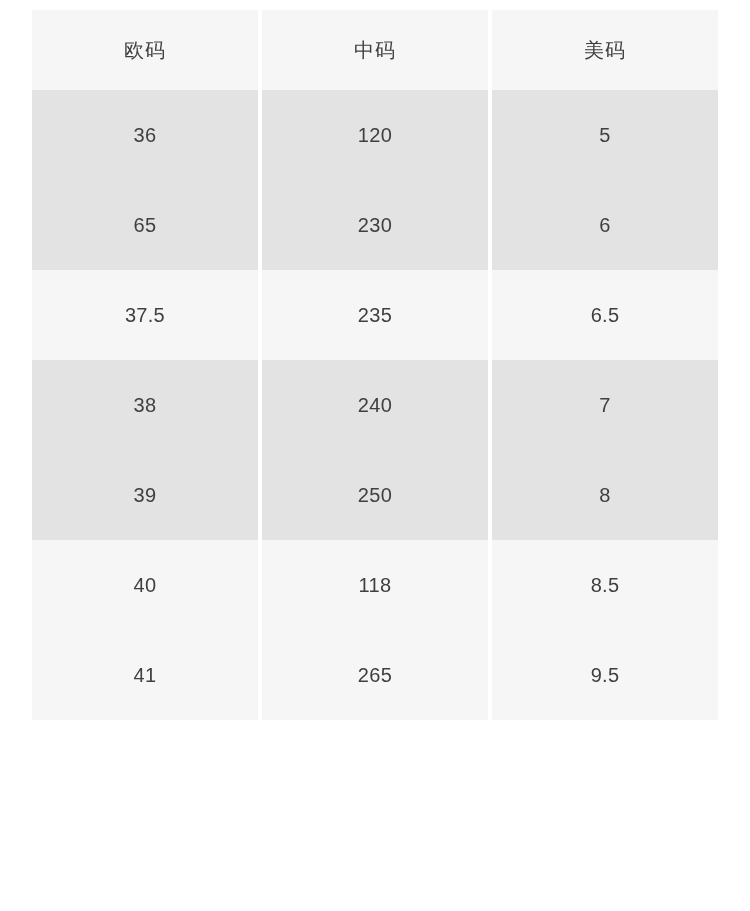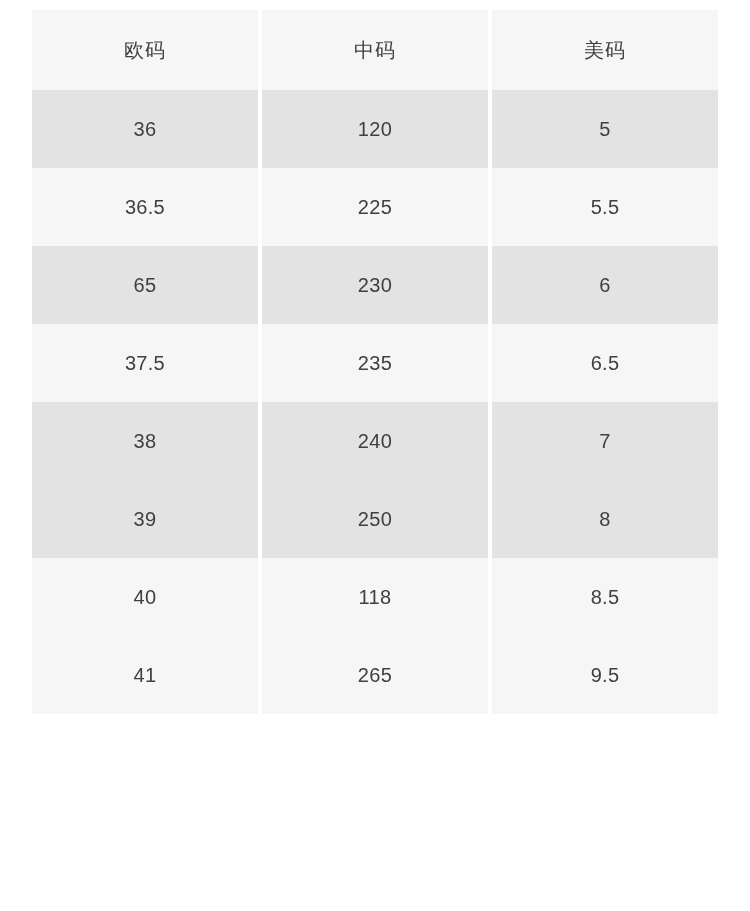--- a/index.html
+++ b/index.html
@@ -46,21 +46,21 @@
   }
 
   .size-table th {
     height: 80px;
     background: #f6f6f6;
     font-size: 20px;
     letter-spacing: 1px;
   }
 
   .size-table td {
-    height: 78px;
+    height: 90px;
     font-size: 20px;
     letter-spacing: 0.3px;
   }
 
   .size-table tbody tr.row-shade td {
     background: #e3e3e3;
   }
   .size-table tbody tr.row-light td {
     background: #f6f6f6;
   }
@@ -75,25 +75,20 @@
         <th>欧码</th>
         <th>中码</th>
         <th>美码</th>
       </tr>
     </thead>
     <tbody>
       <tr class="row-shade">
         <td>36</td>
         <td>120</td>
         <td>5</td>
-      </tr>
-      <tr class="row-light">
-        <td>36.5</td>
-        <td>225</td>
-        <td>5.5</td>
       </tr>
       <tr class="row-shade">
         <td>65</td>
         <td>230</td>
         <td>6</td>
       </tr>
       <tr class="row-light">
         <td>37.5</td>
         <td>235</td>
         <td>6.5</td>

